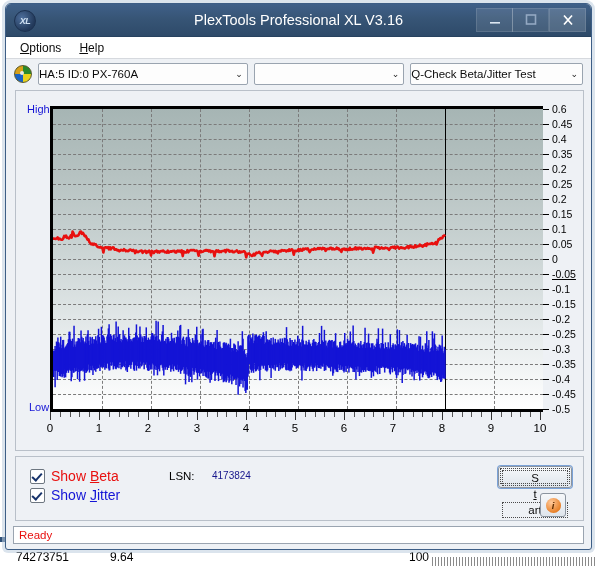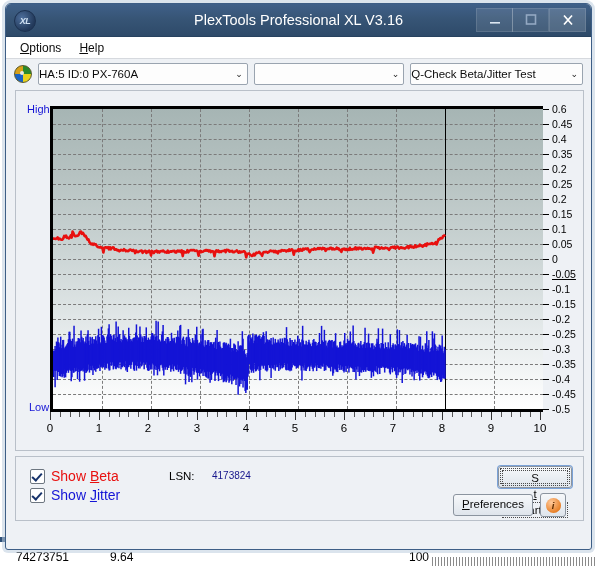--- a/index.html
+++ b/index.html
@@ -982,20 +982,20 @@
       </div>
     </div>
 
     <div id="lsn-label">LSN:</div>
     <div id="lsn-value">4173824</div>
 
     <div class="btn" id="btn-start">
       <span><span>S</span><u>t</u><span>art</span></span>
     </div>
 
-    <div class="btn" id="btn-preferences"><u>P</u><span>references</span></div>
 
     <div class="btn" id="btn-info">
       <div id="info-glyph">i</div>
     </div>
   </div>
 
+  <div id="statusbar">Ready</div>
 </div>
 
 </body></html>

